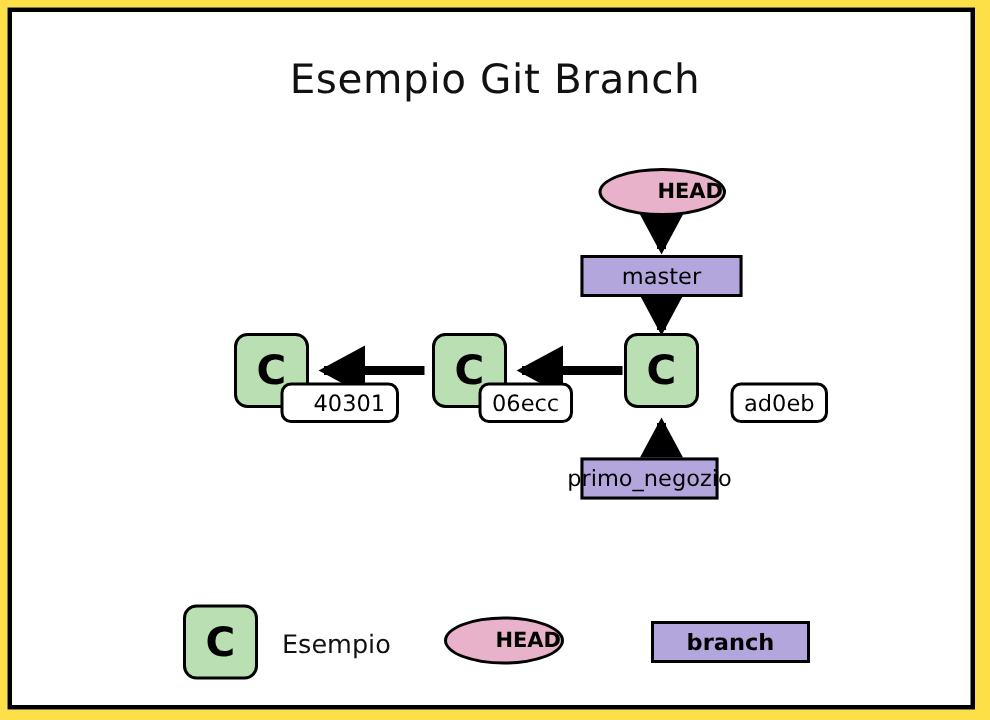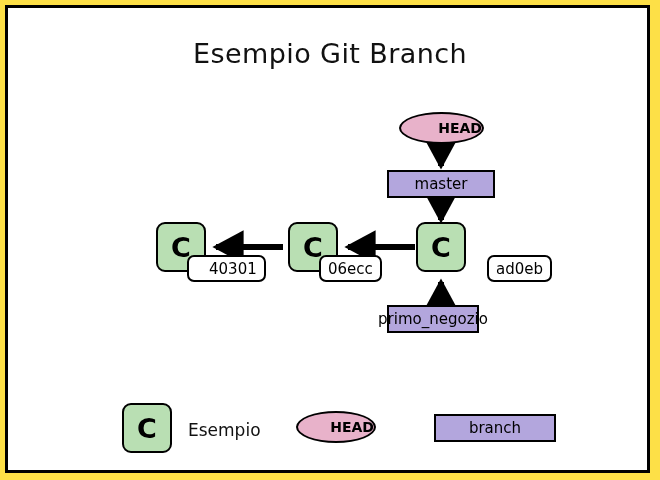--- a/index.html
+++ b/index.html
@@ -191,17 +191,17 @@
 
   <div class="commit-box" style="left:122px; top:403px;">
     <span>C</span>
   </div>
   <div class="legend-text" style="left:188px; top:420px;">Esempio</div>
 
   <div class="head-ellipse" style="left:296px; top:411px; width:80px; height:32px;">
     <span>HEAD</span>
   </div>
 
-  <div class="branch-box" style="left:434px; top:414px; width:122px;">
+  <div class="branch-box" style="left:434px; top:414px; width:106px;font-weight:bold;">
     <span>branch</span>
   </div>
 
 </div>
 
 </body></html>

